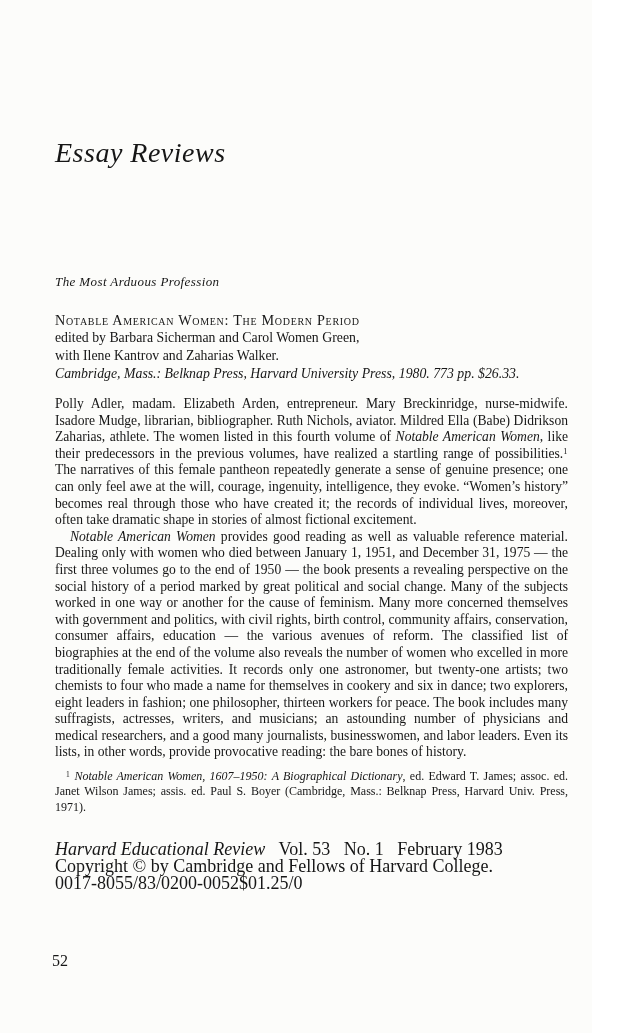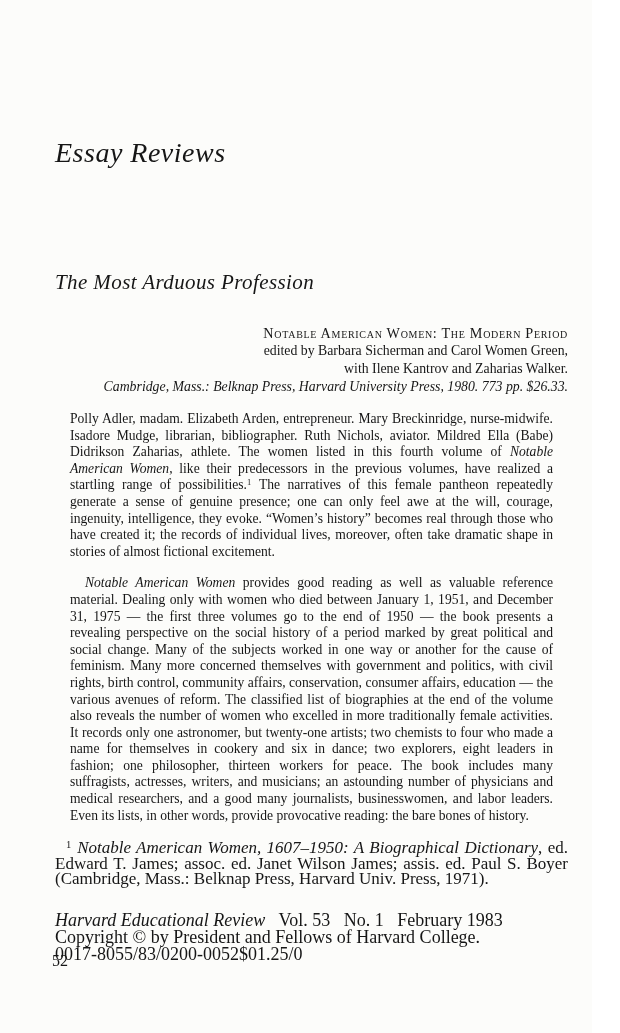--- a/index.html
+++ b/index.html
@@ -31,59 +31,58 @@
   h1.essay-title {
     margin: 136px 0 0 0;
     font-size: 28px;
     line-height: 34px;
     font-style: italic;
     font-weight: 500;
     letter-spacing: 0.5px;
   }
   h2.review-heading {
     margin: 101px 0 0 0;
-    font-size: 21px;
+    font-size: 13px;
     line-height: 22px;
     font-style: italic;
     font-weight: 500;
     letter-spacing: 0.4px;
   }
   .citation {
-    margin-top: 31px;
+    margin-top: 18px;
     font-size: 13.8px;
     line-height: 18px;
-    text-align: right;
   }
   .citation .sc-line {
     font-variant: small-caps;
     letter-spacing: 0.7px;
     font-size: 14.2px;
   }
   .it { font-style: italic; }
   .body-text {
     margin-top: 13px;
     font-size: 13.6px;
     line-height: 16.6px;
     text-align: justify;
   }
   p.para {
-    margin: 15px;
+    margin: 0;
   }
   p.para.indent {
     text-indent: 15px;
   }
   sup {
     font-size: 0.62em;
     line-height: 0;
     vertical-align: 0.45em;
     letter-spacing: 0.5px;
   }
   .footnote {
-    margin-top: 16px;
-    font-size: 17px;
+    margin-top: 8px;
+    font-size: 12px;
     line-height: 15.3px;
     text-align: justify;
     text-indent: 11px;
   }
   .journal-info {
     margin-top: 26px;
     font-size: 18px;
     line-height: 17px;
   }
   .jline { white-space: pre-wrap; }
@@ -114,20 +113,20 @@
 
     <div class="body-text">
       <p class="para"><span>Polly Adler, madam. Elizabeth Arden, entrepreneur. Mary Breckinridge, nurse-midwife. Isadore Mudge, librarian, bibliographer. Ruth Nichols, aviator. Mildred Ella (Babe) Didrikson Zaharias, athlete. The women listed in this fourth volume of </span><span class="it">Notable American Women</span><span>, like their predecessors in the previous volumes, have realized a startling range of possibilities.</span><sup>1</sup><span> The narratives of this female pantheon repeatedly generate a sense of genuine presence; one can only feel awe at the will, courage, ingenuity, intelligence, they evoke. “Women’s history” becomes real through those who have created it; the records of individual lives, moreover, often take dramatic shape in stories of almost fictional excitement.</span></p>
       <p class="para indent"><span class="it">Notable American Women</span><span> provides good reading as well as valuable reference material. Dealing only with women who died between January 1, 1951, and December 31, 1975 — the first three volumes go to the end of 1950 — the book presents a revealing perspective on the social history of a period marked by great political and social change. Many of the subjects worked in one way or another for the cause of feminism. Many more concerned themselves with government and politics, with civil rights, birth control, community affairs, conservation, consumer affairs, education — the various avenues of reform. The classified list of biographies at the end of the volume also reveals the number of women who excelled in more traditionally female activities. It records only one astronomer, but twenty-one artists; two chemists to four who made a name for themselves in cookery and six in dance; two explorers, eight leaders in fashion; one philosopher, thirteen workers for peace. The book includes many suffragists, actresses, writers, and musicians; an astounding number of physicians and medical researchers, and a good many journalists, businesswomen, and labor leaders. Even its lists, in other words, provide provocative reading: the bare bones of history.</span></p>
     </div>
 
     <div class="footnote"><sup>1</sup><span> </span><span class="it">Notable American Women, 1607–1950: A Biographical Dictionary</span><span>, ed. Edward T. James; assoc. ed. Janet Wilson James; assis. ed. Paul S. Boyer (Cambridge, Mass.: Belknap Press, Harvard Univ. Press, 1971).</span></div>
 
     <div class="journal-info">
       <div class="jline"><span class="it">Harvard Educational Review</span><span>   Vol. 53   No. 1   February 1983</span></div>
-      <div>Copyright © by President and Fellows of Harvard College.</div>
+      <div>Copyright © by Cambridge and Fellows of Harvard College.</div>
       <div>0017-8055/83/0200-0052$01.25/0</div>
     </div>
 
   </div>
 
   <div class="page-number">52</div>
 </div>
 
 </body></html>

